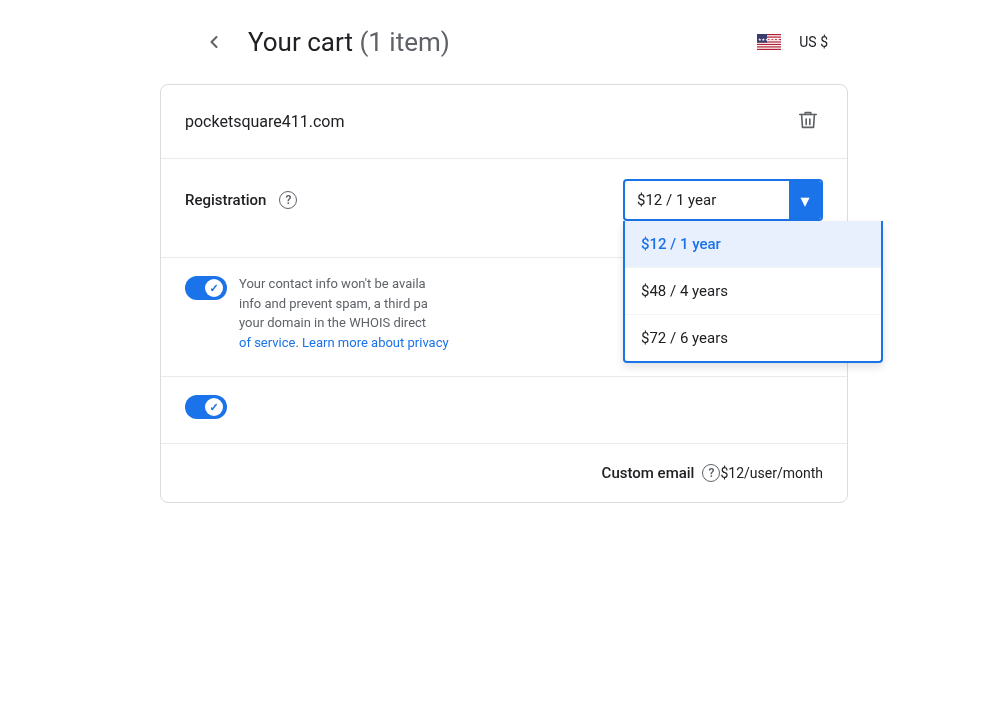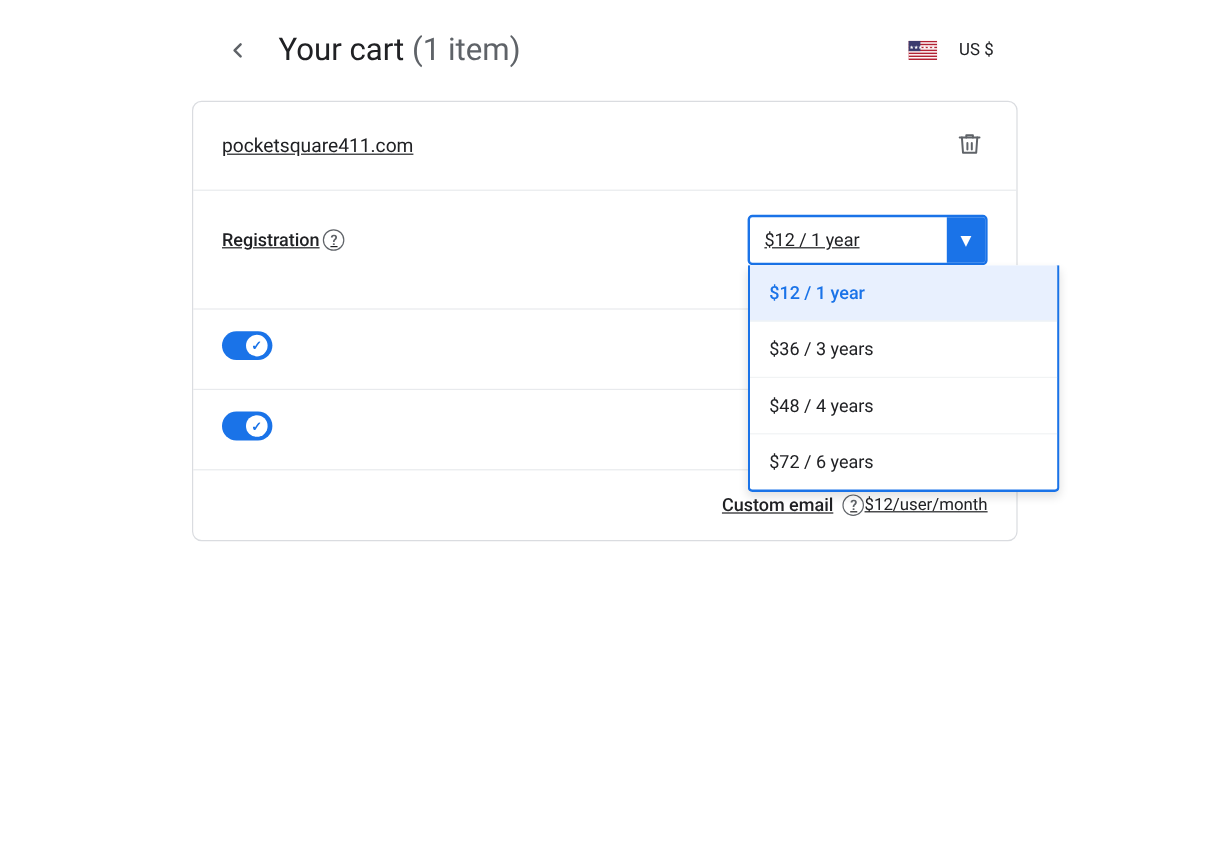--- a/index.html
+++ b/index.html
@@ -16,20 +16,21 @@
       background: #fff;
       position: relative;
     }
 
     
     .header {
       display: flex;
       align-items: center;
       padding: 24px 180px 16px 180px;
       gap: 16px;
+      margin-left: 16px;
     }
     .back-btn {
       width: 36px;
       height: 36px;
       display: flex;
       align-items: center;
       justify-content: center;
       cursor: pointer;
       border-radius: 50%;
       border: none;
@@ -59,21 +60,20 @@
       display: inline-block;
     }
 
     
     .card {
       margin: 8px 160px;
       border: 1px solid #dadce0;
       border-radius: 8px;
       background: #fff;
       overflow: visible;
-      text-decoration: underline;
     }
 
     
     .domain-row {
       display: flex;
       align-items: center;
       justify-content: space-between;
       padding: 20px 24px;
       border-bottom: 1px solid #e8eaed;
     }
@@ -98,21 +98,21 @@
     }
     .registration-header {
       display: flex;
       align-items: center;
       justify-content: space-between;
       margin-bottom: 16px;
     }
     .registration-label {
       display: flex;
       align-items: center;
-      gap: 3px;
+      gap: 13px;
       font-size: 15px;
       font-weight: 500;
     }
     .help-icon {
       width: 18px;
       height: 18px;
       border-radius: 50%;
       border: 1.5px solid #5f6368;
       color: #5f6368;
       font-size: 12px;
@@ -341,39 +341,44 @@
           <div class="dropdown-selected">
             <span>$12 / 1 year</span>
             <div class="dropdown-arrow">
               <span class="dropdown-arrow-icon">▾</span>
             </div>
           </div>
           <div class="dropdown-menu">
             <div class="dropdown-scroll">
 
             <div class="dropdown-item selected">$12 / 1 year</div>
-                <div class="dropdown-item">$36 / 3 years</div>
                 <div class="dropdown-item">$48 / 4 years</div>
                 <div class="dropdown-item">$72 / 6 years</div>
               </div>
           </div>
         </div>
       </div>
     </div>
 
     <div class="toggle-section">
       <div class="toggle-row">
         <div class="toggle">
           <div class="toggle-track">
             <div class="toggle-thumb">
               <span class="toggle-check">✓</span>
             </div>
           </div>
         </div>
         <div class="toggle-text-block">
+          <div class="toggle-desc">
+            <span>Your contact info won't be availa</span><br>
+            <span>info and prevent spam, a third pa</span><br>
+            <span>your domain in the WHOIS direct</span><br>
+            <a class="link-blue">of service</a>. <a class="link-blue">Learn more about privacy</a>
+          </div>
         </div>
       </div>
     </div>
 
     <div class="toggle-section-2">
       <div class="toggle-row">
         <div class="toggle">
           <div class="toggle-track">
             <div class="toggle-thumb">
               <span class="toggle-check">✓</span>

